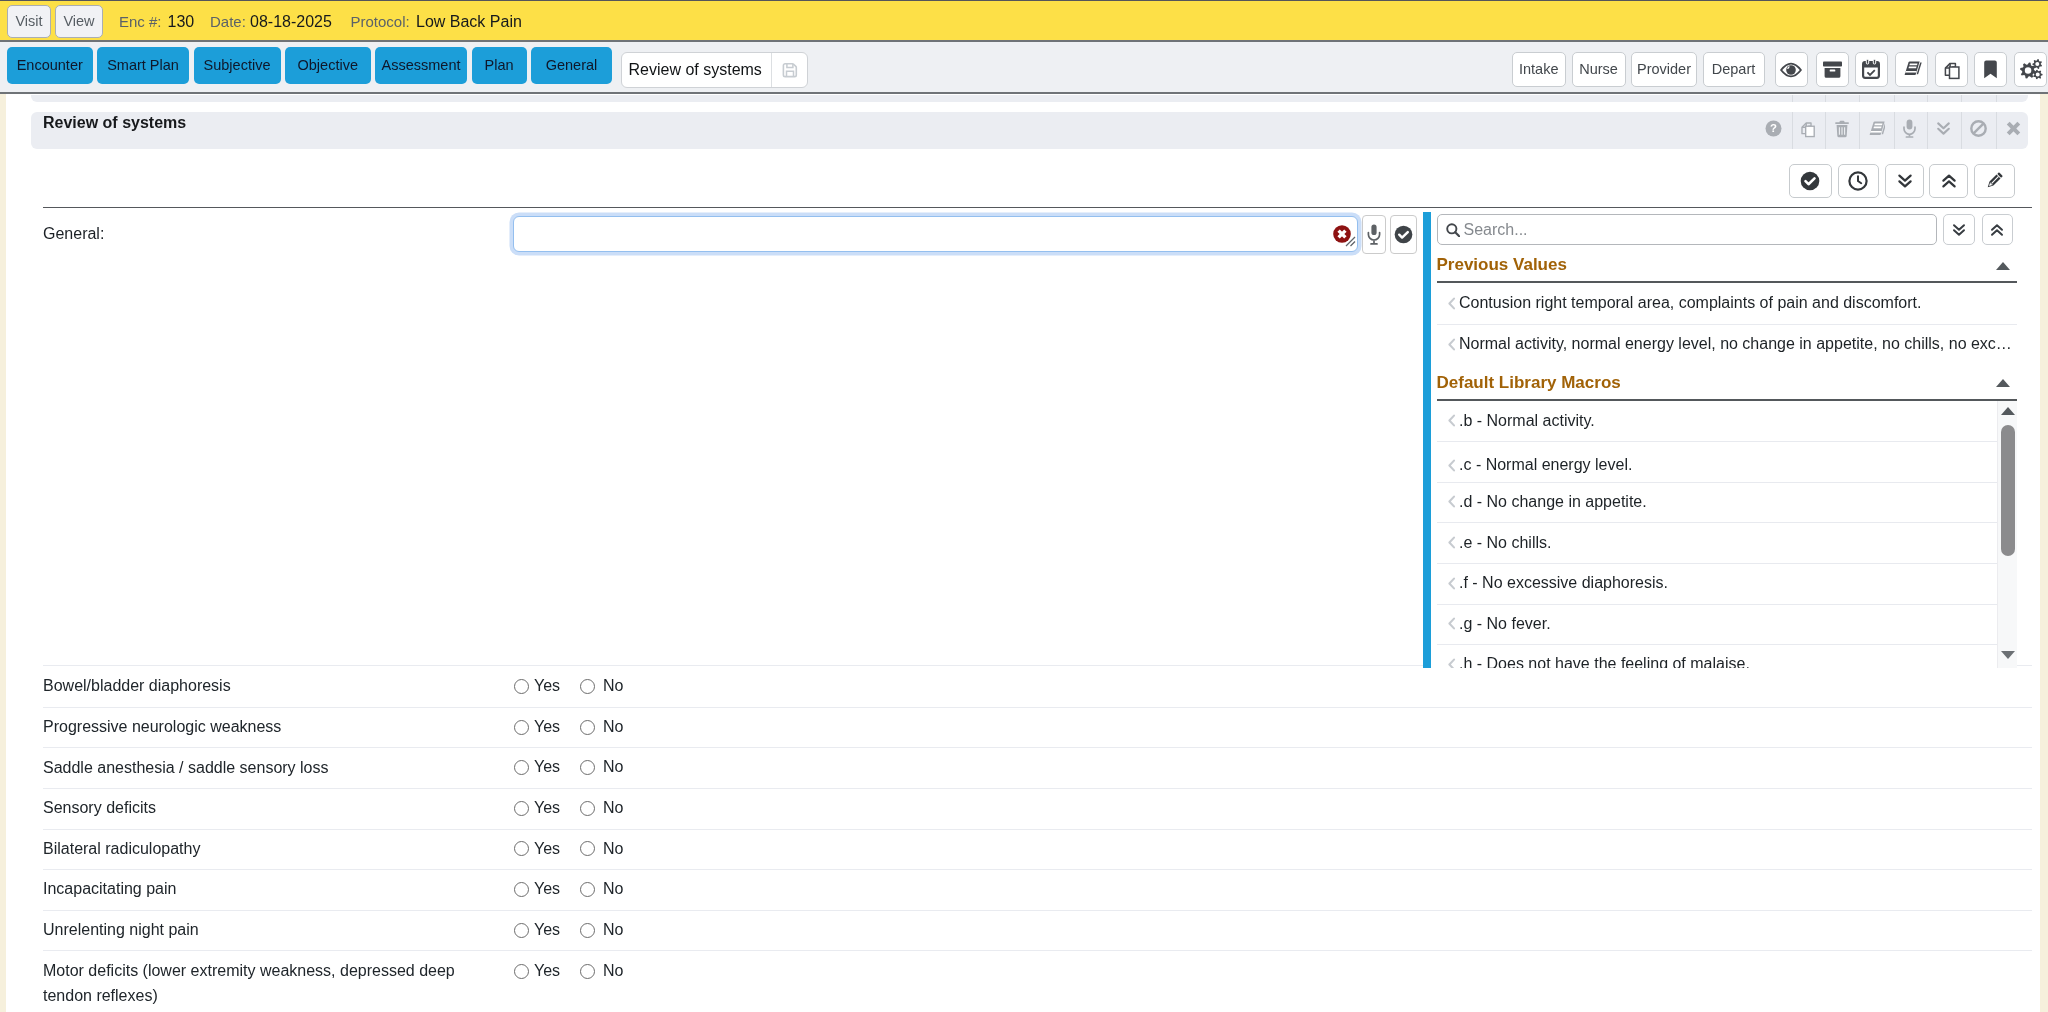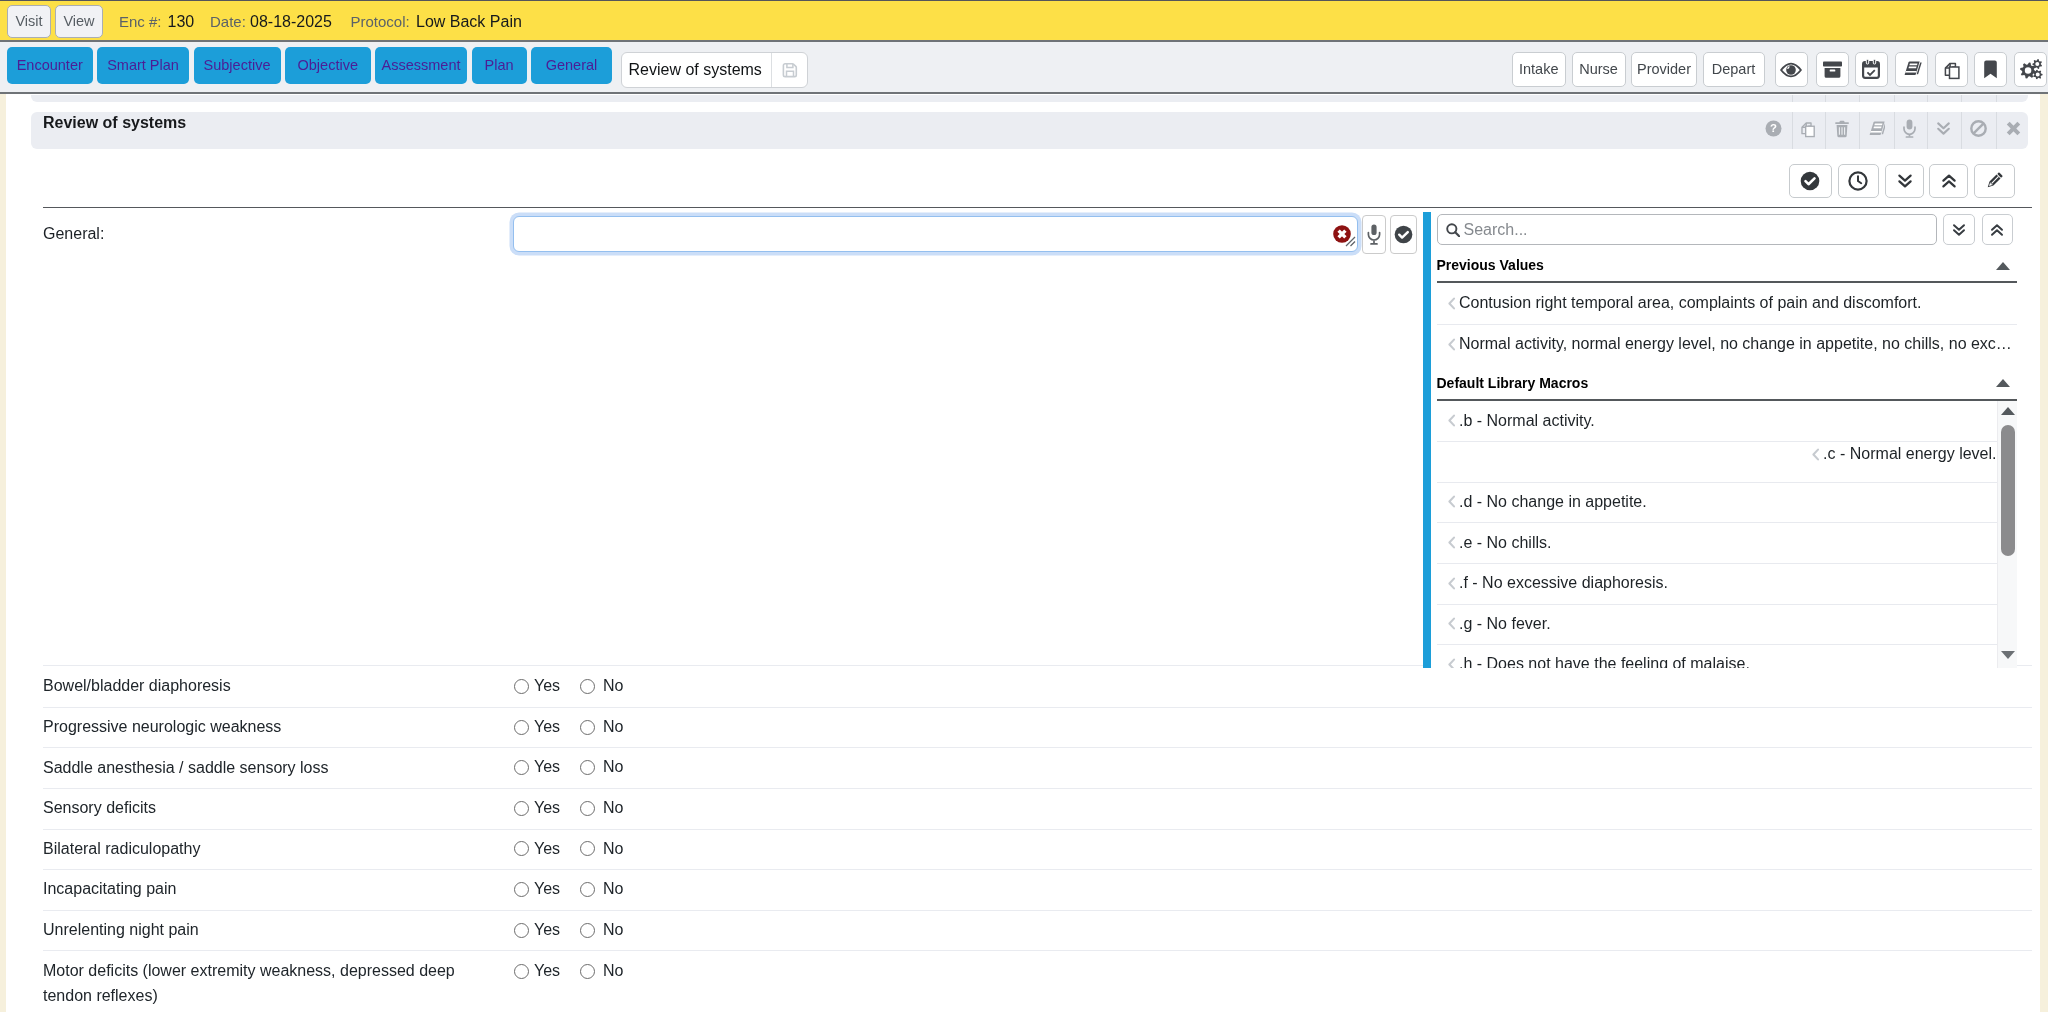--- a/index.html
+++ b/index.html
@@ -2,42 +2,42 @@
 <html><head><meta charset="utf-8"><title>enc</title><style>
 * { margin:0; padding:0; box-sizing:border-box; }
 html,body { width:2048px; height:1012px; overflow:hidden; }
 body { background:#f6f0dc; font-family:"Liberation Sans", sans-serif; position:relative; }
 .abs { position:absolute; }
 #bar1 { left:0; top:0; width:2048px; height:42px; background:#fde047; border-top:1px solid #55565a; border-bottom:2px solid #6f7377; }
 #bar2 { left:0; top:42px; width:2048px; height:52px; background:#eef0f3; border-bottom:2px solid #6f7377; }
 .tbtn { position:absolute; top:4px; height:33px; border:1px solid #aaaeb3; border-radius:5px; background:#f1f2f5; color:#565d63; font-size:14.5px; text-align:center; line-height:31px; }
 .lbl1 { position:absolute; top:0; height:41px; line-height:41px; font-size:15px; color:#5b6268; }
 .val1 { position:absolute; top:0; height:41px; line-height:41px; font-size:16px; color:#16191c; }
-.bbtn { position:absolute; top:5px; height:37px; border-radius:5px; background:#1c9ed9; color:#4c1d95; font-size:14.5px; text-align:center; line-height:37px; }
+.bbtn { position:absolute; top:5px; height:37px; border-radius:5px; background:#1c9ed9; color:#0f172a; font-size:14.5px; text-align:center; line-height:37px; }
 .wbtn { position:absolute; top:10px; height:35px; border:1px solid #c9cdd1; border-radius:5px; background:#fff; color:#42474c; font-size:14.5px; text-align:center; line-height:33px; }
 .ibtn { position:absolute; top:10px; height:35px; width:33px; border:1px solid #c9cdd1; border-radius:5px; background:#fff; display:flex; align-items:center; justify-content:center; }
 #tab { position:absolute; left:621px; top:9.5px; width:186.5px; height:36px; background:#fff; border:1px solid #cfd2d6; border-radius:6px; }
 #main { left:6px; top:94px; width:2034px; height:918px; background:#fff; }
 #sliver { left:25px; top:1px; width:1997px; height:6.5px; background:#ebedf2; border-radius:0 0 6px 6px; overflow:hidden; }
 .slv { position:absolute; top:0; width:1px; height:7px; background:#d9dce1; }
 #phead { left:25px; top:18px; width:1997px; height:37px; background:#ebedf2; border-radius:6px; }
 #phead .title { position:absolute; left:12px; top:0; line-height:22px; font-size:16px; font-weight:bold; color:#17191c; }
 .hsep { position:absolute; top:0; width:1px; height:37px; background:#d9dce1; }
 .hico { position:absolute; top:0; height:37px; width:34px; display:flex; align-items:center; justify-content:center; padding-bottom:4px; box-sizing:border-box; }
 .rbtn { position:absolute; top:69.5px; height:34.5px; border:1px solid #c7cbce; border-radius:5px; background:#fff; display:flex; align-items:center; justify-content:center; }
 #hrule { left:37px; top:113px; width:1989px; height:1px; background:#55585c; }
 #gen { left:37px; top:122px; height:36px; line-height:36px; font-size:16px; color:#1b2025; }
 #ta { left:507px; top:122px; width:845px; height:36px; background:#fff; border:1px solid #94bfef; border-radius:6px; box-shadow:0 0 0 3.5px #cbdef8; }
 #micbtn { left:1355.5px; top:120.5px; width:24px; height:39px; border:1px solid #cbcbcb; border-radius:4px; background:#fff; display:flex; align-items:center; justify-content:center; }
 #okbtn { left:1384px; top:120.5px; width:27px; height:39px; border:1px solid #cbcbcb; border-radius:4px; background:#fff; display:flex; align-items:center; justify-content:center; }
 #rpanel { left:1417px; top:118px; width:594px; height:456px; background:#fff; overflow:hidden; z-index:5; }
 #bluebar { position:absolute; left:0; top:0; width:7.5px; height:456px; background:#1c9ed9; }
 #search { position:absolute; left:13.5px; top:2px; width:500px; height:31px; border:1px solid #b4b7bb; border-radius:5px; background:#fff; }
 .pbtn { position:absolute; top:2px; width:31.5px; height:31px; border:1px solid #c9cdd1; border-radius:5px; background:#fff; display:flex; align-items:center; justify-content:center; }
-.phdr { position:absolute; left:13.5px; font-size:14px; font-weight:bold; color:#000000; line-height:20px; }
+.phdr { position:absolute; left:13.5px; font-size:17px; font-weight:bold; color:#a16207; line-height:20px; }
 .pline { position:absolute; left:13.5px; width:580px; height:2px; background:#54585b; }
 .psep { position:absolute; left:13.5px; width:580px; height:1px; background:#e8eaef; }
 .pitem { position:absolute; left:13.5px; height:40.6px; display:flex; align-items:center; font-size:16px; color:#1d2226; padding-left:10.5px; }
 .pitem .ch { margin-right:3px; display:flex; }
 .caret-up { position:absolute; width:0; height:0; border-left:7px solid transparent; border-right:7px solid transparent; border-bottom:8px solid #54595d; }
 .caret-dn { position:absolute; width:0; height:0; border-left:7px solid transparent; border-right:7px solid transparent; border-top:8px solid #6c7074; }
 #strack { position:absolute; left:574px; top:188.5px; width:20px; height:267.5px; background:#f7f8f9; border-left:1px solid #ececef; box-sizing:border-box; }
 #sthumb { position:absolute; left:2.5px; width:14.5px; top:24px; height:131.5px; background:#8b8b8d; border-radius:7px; }
 .qsep { position:absolute; left:37px; width:1989px; height:1px; background:#e9ebf0; }
 .qrow { position:absolute; left:0; width:1420px; height:40.6px; display:flex; align-items:center; }
@@ -365,21 +365,21 @@
         </span>Normal activity, normal energy level, no change in appetite, no chills, no exc…</div>
 <div class="phdr" style="top:160.5px;">Default Library Macros</div>
 <div class="caret-up" style="left:573px;top:167px;"></div>
 <div class="pline" style="top:186.5px;"></div>
 <div class="pitem" style="top:188.5px;width:560px;"><span class="ch">
           <svg width="9" height="13" viewBox="0 0 9 13">
             <path d="M7 1.6 L2.4 6.5 L7 11.4" fill="none" stroke="#c7cbd0" stroke-width="2.1" stroke-linecap="round" stroke-linejoin="round"></path>
           </svg>
         </span>.b - Normal activity.</div>
 <div class="psep" style="top:229.1px;width:560px;"></div>
-<div class="pitem" style="top:222px;width:560px;justify-content:flex-end;"><span class="ch">
+<div class="pitem" style="top:233px;width:560px;"><span class="ch">
           <svg width="9" height="13" viewBox="0 0 9 13">
             <path d="M7 1.6 L2.4 6.5 L7 11.4" fill="none" stroke="#c7cbd0" stroke-width="2.1" stroke-linecap="round" stroke-linejoin="round"></path>
           </svg>
         </span>.c - Normal energy level.</div>
 <div class="psep" style="top:269.7px;width:560px;"></div>
 <div class="pitem" style="top:269.7px;width:560px;"><span class="ch">
           <svg width="9" height="13" viewBox="0 0 9 13">
             <path d="M7 1.6 L2.4 6.5 L7 11.4" fill="none" stroke="#c7cbd0" stroke-width="2.1" stroke-linecap="round" stroke-linejoin="round"></path>
           </svg>
         </span>.d - No change in appetite.</div>

